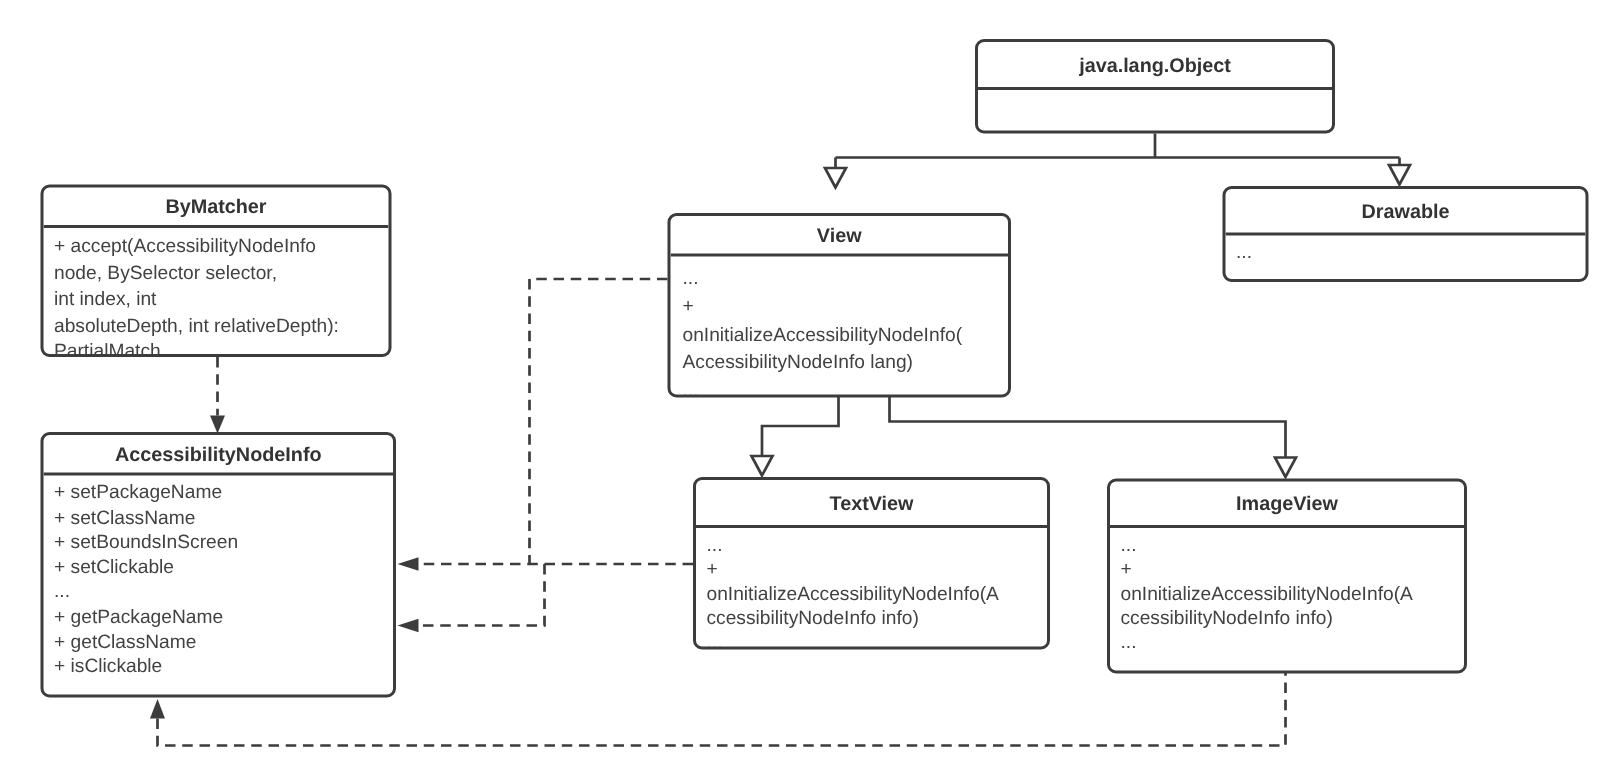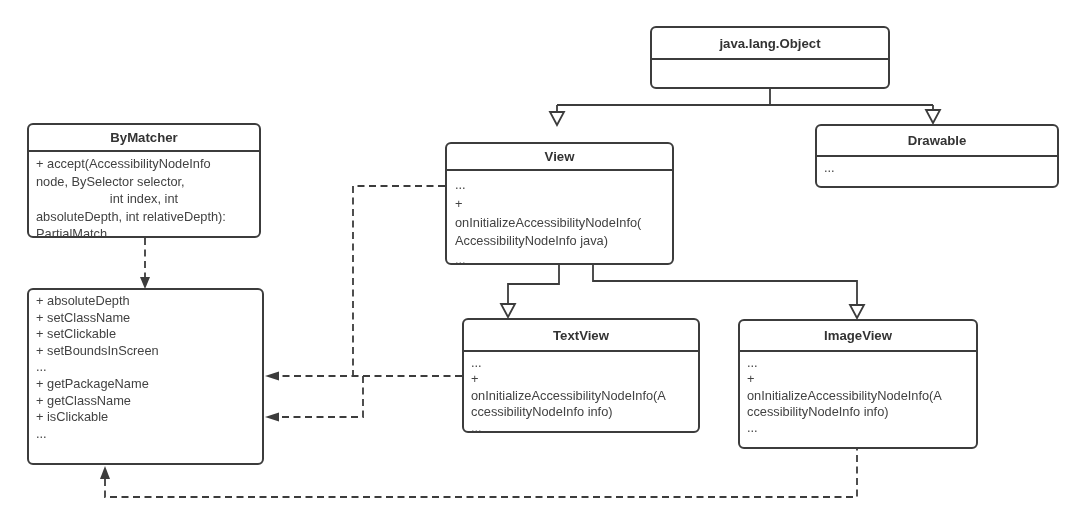--- a/index.html
+++ b/index.html
@@ -45,21 +45,21 @@
     flex: 0 0 auto;
   }
   .cls-body {
     flex: 1 1 auto;
     font-size: 12.8px;
     color: #424242;
     padding: 3px 7px;
     overflow: hidden;
   }
   .ln { white-space: nowrap; }
-  .ln.center { text-align: center; }
+  .ln.center { text-align: left; }
   .lh175 .ln { line-height: 17.5px; }
   .lh165 .ln { line-height: 16.6px; }
   .lh185 .ln { line-height: 18.8px; }
   .lh163 .ln { line-height: 16.3px; }
   .pad-body { padding: 5px 8px 3px 8px; }
 </style>
 </head>
 <body>
 
 <div id="canvas">
@@ -100,40 +100,41 @@
     <div class="cls-body lh175">
       <div class="ln">+ accept(AccessibilityNodeInfo</div>
       <div class="ln">node, BySelector selector,</div>
       <div class="ln center">int index, int</div>
       <div class="ln">absoluteDepth, int relativeDepth):</div>
       <div class="ln">PartialMatch</div>
     </div>
   </div>
 
   <div class="cls" style="left:27px; top:288px; width:237px; height:177px">
+    <div class="cls-title" style="height:27px">AccessibilityNodeInfo</div>
     <div class="cls-body lh165">
-      <div class="ln">+ absoluteDepth</div>
+      <div class="ln">+ setPackageName</div>
       <div class="ln">+ setClassName</div>
+      <div class="ln">+ setBoundsInScreen</div>
       <div class="ln">+ setClickable</div>
-      <div class="ln">+ setBoundsInScreen</div>
       <div class="ln">...</div>
       <div class="ln">+ getPackageName</div>
       <div class="ln">+ getClassName</div>
       <div class="ln">+ isClickable</div>
       <div class="ln">...</div>
     </div>
   </div>
 
   <div class="cls" style="left:445px; top:142px; width:229px; height:123px">
     <div class="cls-title" style="height:27px">View</div>
     <div class="cls-body lh185 pad-body">
       <div class="ln">...</div>
       <div class="ln">+</div>
       <div class="ln">onInitializeAccessibilityNodeInfo(</div>
-      <div class="ln">AccessibilityNodeInfo java)</div>
+      <div class="ln">AccessibilityNodeInfo lang)</div>
       <div class="ln">...</div>
     </div>
   </div>
 
   <div class="cls" style="left:815px; top:124px; width:244px; height:64px">
     <div class="cls-title" style="height:31px">Drawable</div>
     <div class="cls-body">
       <div class="ln">...</div>
     </div>
   </div>

